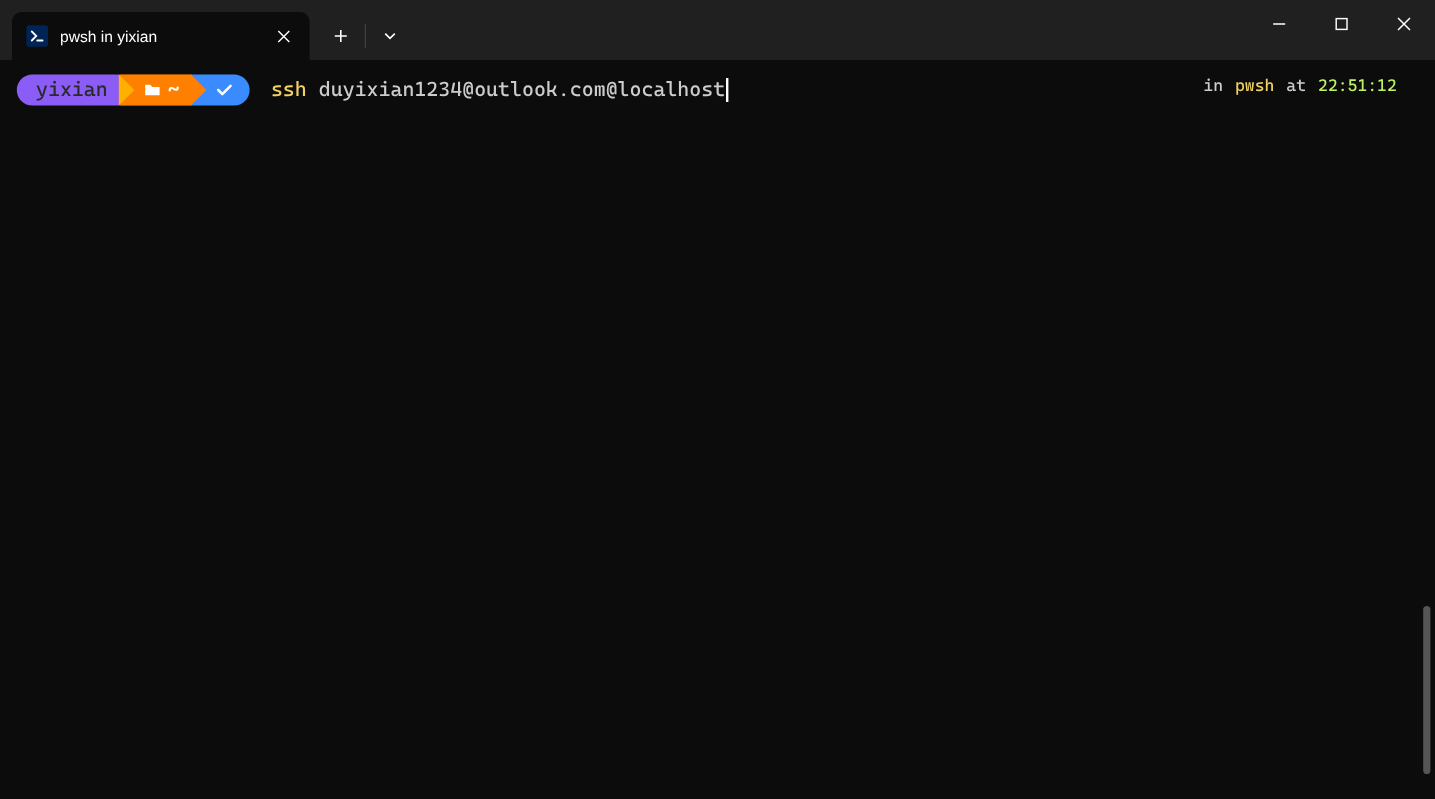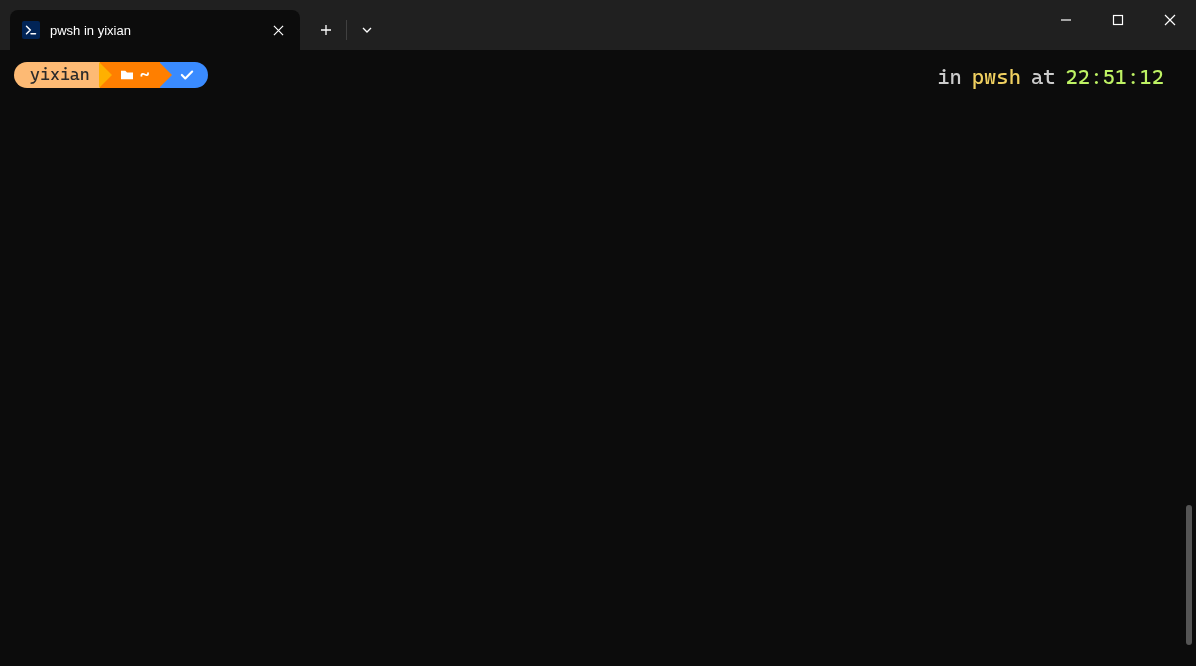--- a/index.html
+++ b/index.html
@@ -13,21 +13,21 @@
     }
     .titlebar {
       height: 50px;
       background: #202020;
       display: flex;
       align-items: flex-end;
       position: relative;
     }
     .tab {
       height: 40px;
-      width: 290px;
+      width: 248px;
       background: #0c0c0c;
       border-radius: 8px 8px 0 0;
       display: flex;
       align-items: center;
       padding: 0 12px;
       margin-left: 10px;
       position: relative;
     }
     .tab-icon {
       width: 18px;
@@ -125,21 +125,21 @@
       content: '';
       position: absolute;
       right: -12px;
       top: 0;
       width: 0;
       height: 0;
       border-top: 13px solid transparent;
       border-bottom: 13px solid transparent;
       z-index: 2;
     }
-    .seg-user { background: #fdba74; color: #2a2a2a; }
+    .seg-user { background: #8b5cf6; color: #2a2a2a; }
     .seg-user::after { border-left: 13px solid #ffb000; }
     .seg-path { background: #ff7f00; color: #ffffff; padding-left: 20px; }
     .seg-path::after { border-left: 13px solid #ff7f00; }
     .seg-status { background: #3a8bff; color: #ffffff; padding-left: 20px; padding-right: 14px; border-radius: 0 13px 13px 0; }
     .folder-icon { width: 14px; height: 12px; margin-right: 6px; }
     .check-icon { width: 14px; height: 12px; }
     .command-area {
       margin-left: 18px;
       display: flex;
       align-items: center;
@@ -151,21 +151,21 @@
       height: 20px;
       background: #ffffff;
       display: inline-block;
       vertical-align: middle;
       margin-left: 1px;
     }
     .right-status {
       position: absolute;
       right: 32px;
       top: 12px;
-      font-size: 21px;
+      font-size: 14px;
       display: flex;
       gap: 10px;
     }
     .rs-in, .rs-at { color: #cccccc; }
     .rs-shell { color: #f0d060; text-align: center; }
     .rs-time { color: #bef264; }
     .scrollbar {
       position: absolute;
       right: 4px;
       top: 505px;
@@ -235,20 +235,25 @@
             <path d="M1 2 L6 2 L8 4 L15 4 L15 12 L1 12 Z" fill="#ffffff"></path>
           </svg>
         <span>~</span>
       </div>
       <div class="seg seg-status">
         <svg class="check-icon" viewBox="0 0 16 14">
             <path d="M2 7 L6 11 L14 3" stroke="#ffffff" stroke-width="2.5" fill="none" stroke-linecap="round" stroke-linejoin="round"></path>
           </svg>
       </div>
     </div>
+    <div class="command-area">
+      <span class="cmd-ssh">ssh</span>
+      <span class="cmd-arg">duyixian1234@outlook.com@localhost</span>
+      <span class="cursor"></span>
+    </div>
   </div>
   <div class="right-status">
     <span class="rs-in">in</span>
     <span class="rs-shell">pwsh</span>
     <span class="rs-at">at</span>
     <span class="rs-time">22:51:12</span>
   </div>
 </div>
 
 <div class="scrollbar"></div>

